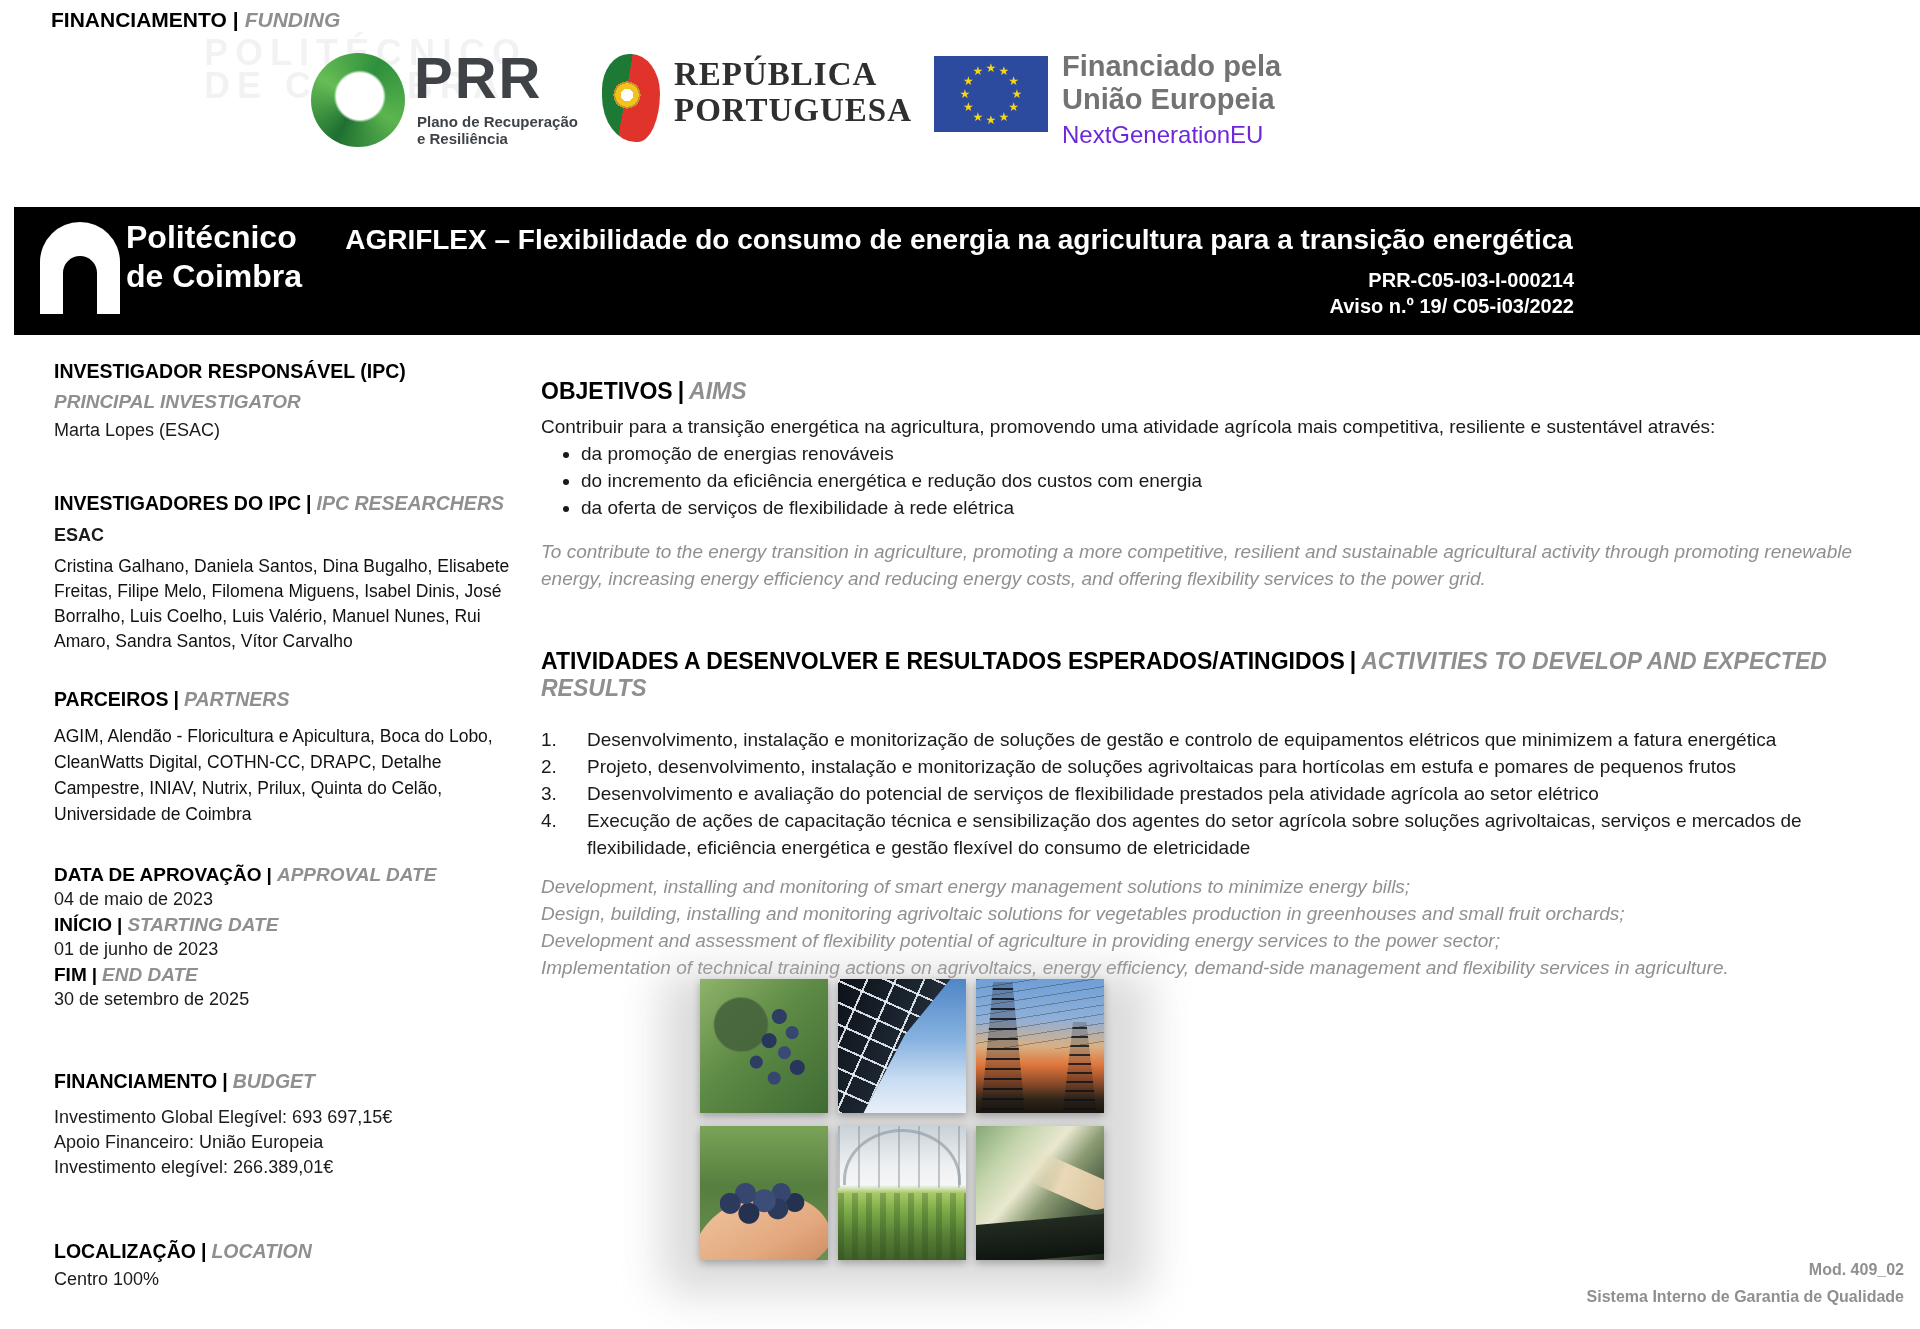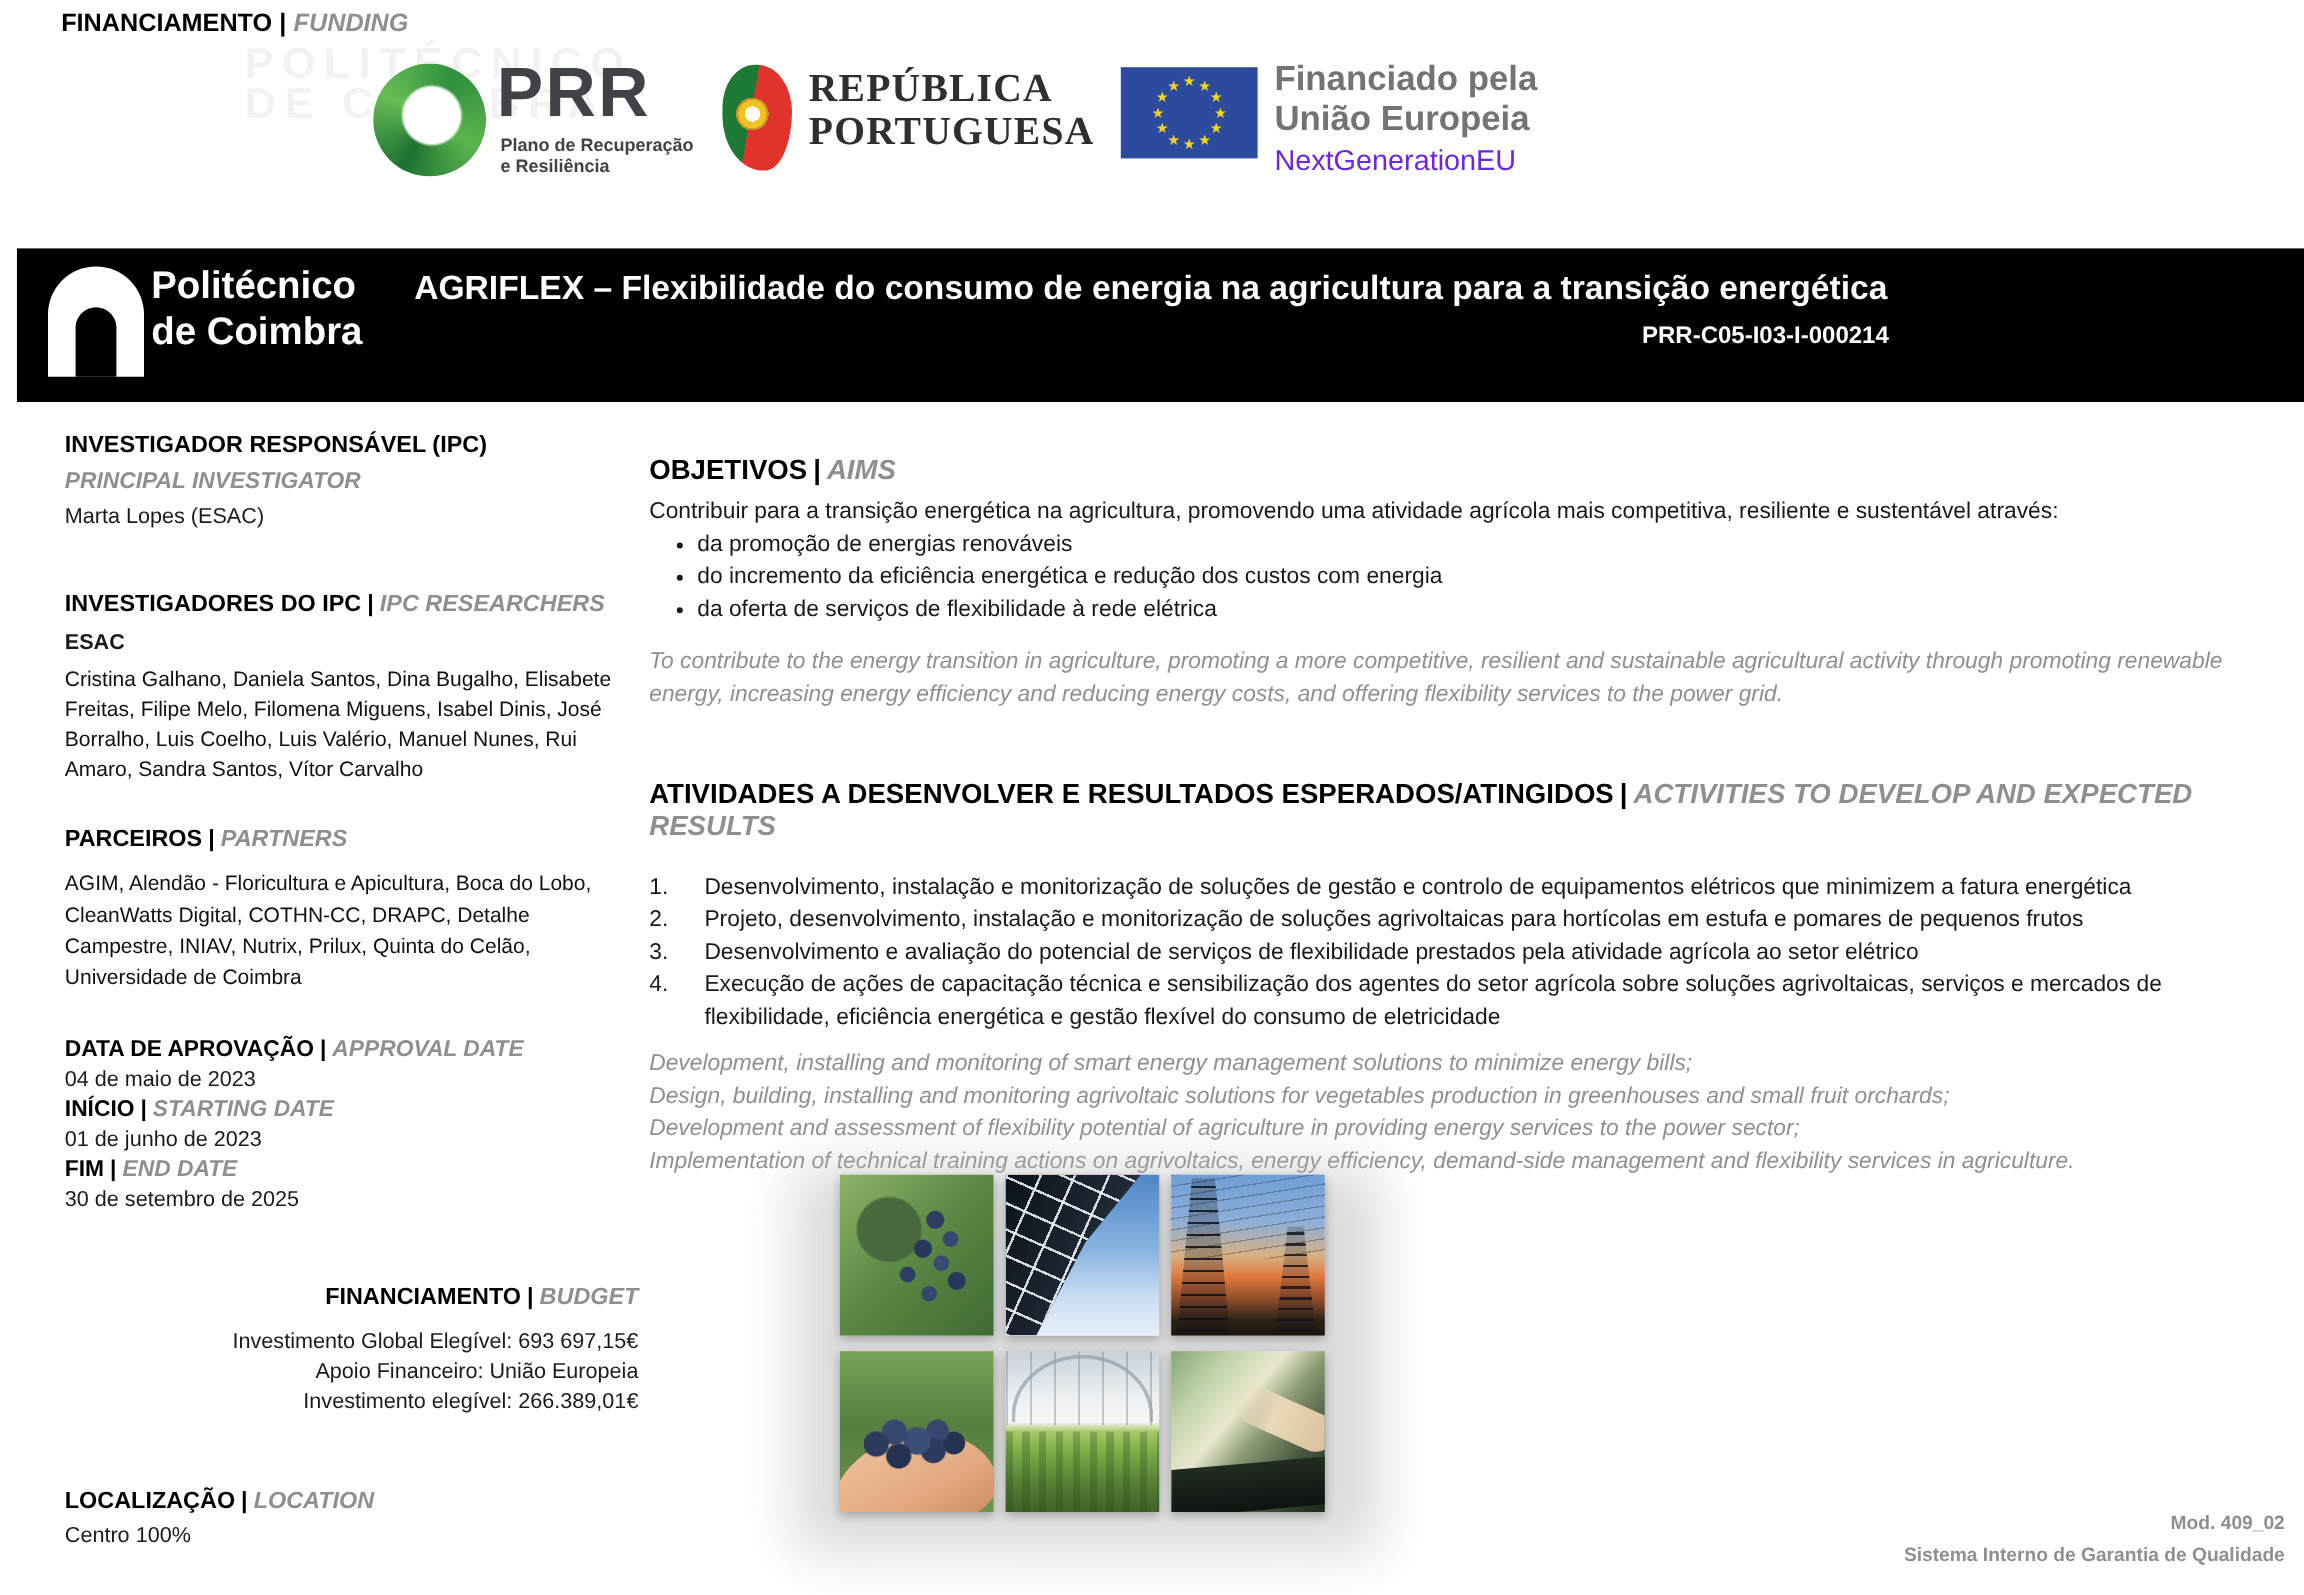--- a/index.html
+++ b/index.html
@@ -70,21 +70,21 @@
   .pi-val{font-size:18px;margin-top:7px;}
   #sec-researchers{top:492px;}
   .group-label{font-size:18px;font-weight:700;margin-top:10px;}
   .lpara{font-size:17.5px;line-height:25px;margin-top:8px;color:#111;}
   #sec-partners{top:688px;}
   #sec-partners .lpara{margin-top:12px;line-height:26px;}
   #sec-dates{top:862px;}
   .drow{line-height:25px;}
   .drow .hrow{font-size:19px;}
   .dval{font-size:18px;line-height:25px;}
-  #sec-budget{top:1070px;text-align:right;}
+  #sec-budget{top:1070px;}
   .budget-lines{margin-top:12px;}
   .bline{font-size:18px;line-height:25px;}
   #sec-location{top:1240px;}
   .loc-val{font-size:18px;margin-top:6px;}
 
   
   .rsec{position:absolute;left:527px;width:1360px;}
   #sec-objectives{top:378px;}
   .rsec .hrow{font-size:23px;}
   .intro{font-size:19px;line-height:27px;margin-top:8px;}
@@ -224,20 +224,21 @@
     <div class="arch">
       <div class="cut"></div>
     </div>
     <div class="org">
       <div>Politécnico</div>
       <div>de Coimbra</div>
     </div>
     <div class="banner-text">
       <div class="proj-title">AGRIFLEX – Flexibilidade do consumo de energia na agricultura para a transição energética</div>
       <div class="proj-code">PRR-C05-I03-I-000214</div>
+      <div class="proj-notice">Aviso n.º 19/ C05-i03/2022</div>
     </div>
   </div>
 
   <div class="lsec" id="sec-pi">
     <div class="hrow"><span class="pt">INVESTIGADOR RESPONSÁVEL (IPC)</span></div>
     <div class="pi-en">PRINCIPAL INVESTIGATOR</div>
     <div class="pi-val">Marta Lopes (ESAC)</div>
   </div>
 
   <div class="lsec" id="sec-researchers">

